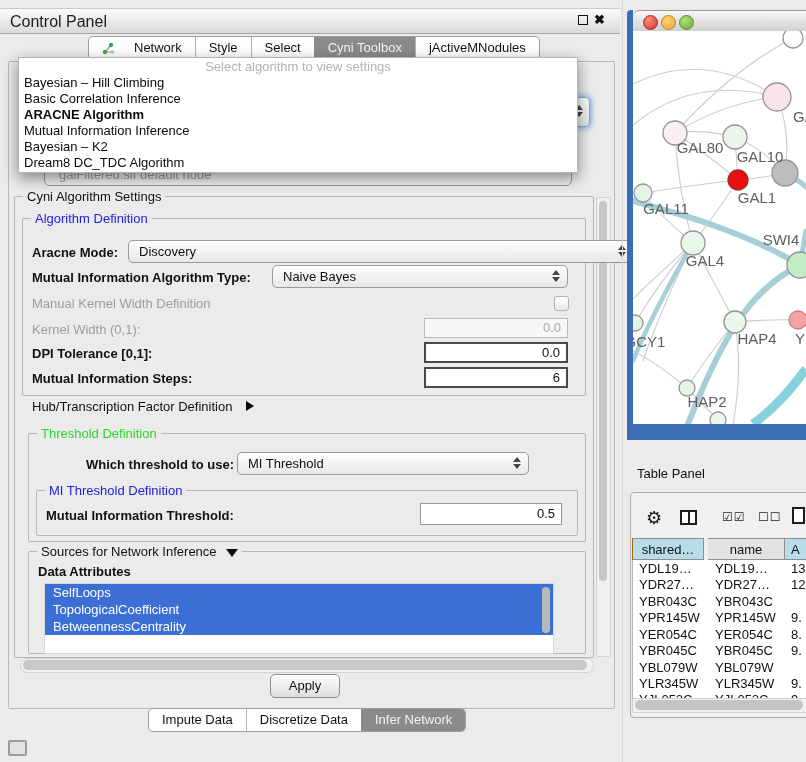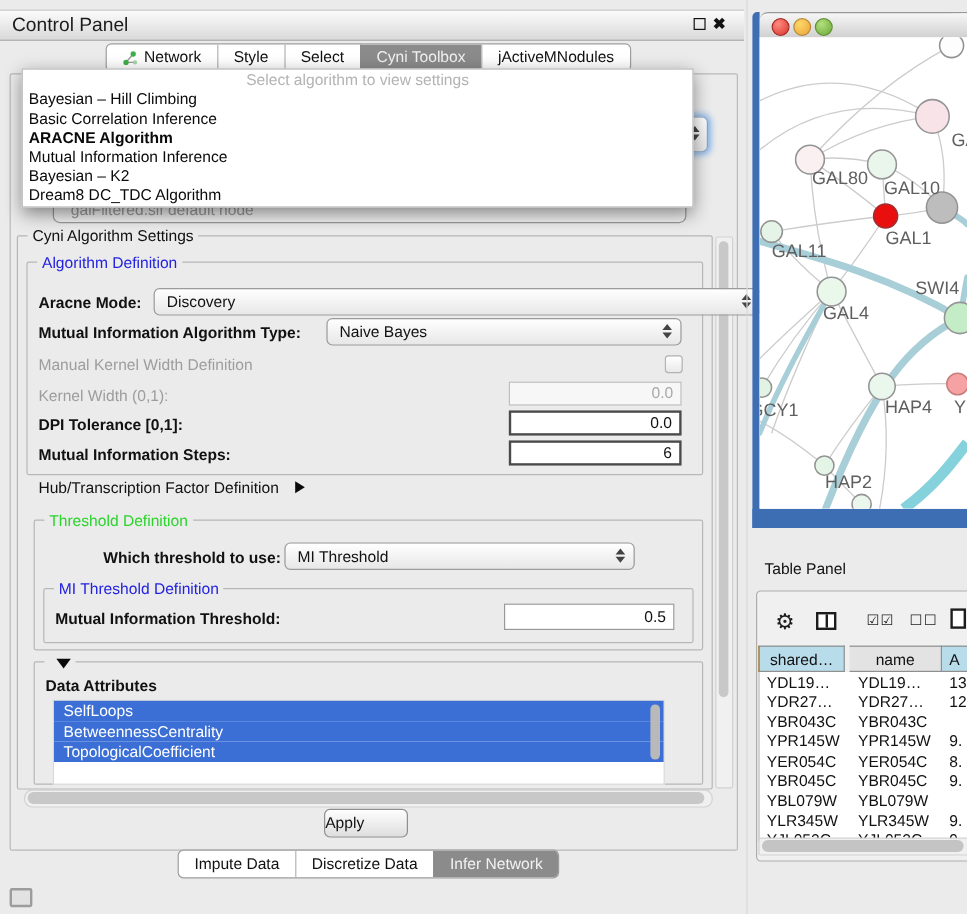--- a/index.html
+++ b/index.html
@@ -9,21 +9,21 @@
   .b{font-weight:bold}
   .gray{color:#9d9d9d}
   
   .titlebar{left:0;top:8px;width:620px;height:24px;background:linear-gradient(#fbfbfb,#d9d9d9);
             border-top:1px solid #cbcbcb;border-bottom:1px solid #a7a7a7;}
   .titlebar .t{position:absolute;left:10px;top:4px;font-size:16px;color:#1c1c1c}
   .floaticon{left:578px;top:15px;width:8px;height:8px;border:1.5px solid #111}
   .closeicon{left:594px;top:12px;font-size:13px;font-weight:bold;color:#111}
   
   .seg{display:flex;background:#fff;border:1px solid #9e9e9e;border-radius:5px;overflow:hidden;height:22px}
-  .seg .s{padding:0 13px;line-height:22px;border-left:1px solid #b3b3b3;white-space:nowrap;display:flex;align-items:center;gap:5px}
+  .seg .s{padding:0 13px;line-height:22px;border-left:1px solid #b3b3b3;white-space:nowrap;display:flex;align-items:center;gap:19px}
   .seg .s:first-child{border-left:none}
   .seg .sel{background:#8b8b8b;color:#f2f2f2;border-left-color:#8b8b8b}
   
   .panelbox{left:8px;top:61px;width:605px;height:646px;border:1px solid #b9b9b9;border-radius:2px;background:#ebebeb}
   .group{border:1px solid #b7b7b7;border-radius:2px}
   .gtitle{position:absolute;top:-8px;left:8px;background:#ebebeb;padding:0 4px;font-size:13px;white-space:nowrap}
   .blue{color:#2222e0}.green{color:#2bd42b}
   
   .popup{left:18px;top:57px;width:558px;height:114px;background:#fff;border:1px solid #b5b5b5;
          box-shadow:0 5px 14px rgba(0,0,0,.45);z-index:30}
@@ -45,21 +45,21 @@
   .tri-r{display:inline-block;width:0;height:0;border-top:5px solid transparent;border-bottom:5px solid transparent;border-left:8px solid #0a0a0a}
   .tri-d{display:inline-block;width:0;height:0;border-left:6px solid transparent;border-right:6px solid transparent;border-top:8px solid #0a0a0a}
   
   .attrlist{background:#fff;border:1px solid #d7d7d7}
   .attrlist .li{height:17px;line-height:17px;background:#3b6fd6;color:#fff;padding-left:8px}
   
   .sbtrack{background:#f0f0f0;border:1px solid #d2d2d2;border-radius:7px}
   .sbthumb{background:#c8c8c8;border-radius:6px}
   
   .btn{border:1px solid #8f8f8f;border-radius:5px;background:linear-gradient(#fefefe,#dedede);
-       text-align:left;line-height:21px;font-size:13px}
+       text-align:center;line-height:21px;font-size:13px}
   
   .bluebar{background:#3d6eb4}
   .nettitle{background:linear-gradient(#f7f7f7,#cfcfcf);border-top:1px solid #999;border-bottom:1px solid #8f8f8f;border-top-left-radius:7px}
   .light{width:13px;height:13px;border-radius:50%;position:absolute;top:4px}
   
   .tp-box{border:1px solid #adadad;border-radius:4px;background:#f0f0f0}
   .hcell{box-sizing:border-box;border-top:1px solid #8f8f8f;border-bottom:1px solid #8f8f8f;border-right:1px solid #8f8f8f;
          text-align:center;line-height:21px;height:22px}
   .cell{line-height:16px;font-size:13px;white-space:nowrap}
   .colicon{box-sizing:border-box;border:2px solid #1d1d1d;background:#fff}
@@ -183,28 +183,29 @@
 <div class="a group" style="left:36px;top:490px;width:540px;height:44px">
   <span class="gtitle blue">MI Threshold Definition</span>
 </div>
 <span class="a b" style="left:46px;top:508px">Mutual Information Threshold:</span>
 <div class="a field" style="left:420px;top:503px;width:142px;height:22px;line-height:20px">
   <span>0.5</span>
 </div>
 
 <div class="a group" style="left:28px;top:551px;width:556px;height:101px">
   <span class="gtitle">
+    <span>Sources for Network Inference</span>
     <span class="tri-d" style="margin-left:6px;position:relative;top:1px"></span>
   </span>
 </div>
 <span class="a b" style="left:38px;top:564px">Data Attributes</span>
 <div class="a attrlist" style="left:44px;top:583px;width:508px;height:69px">
   <div class="li">SelfLoops</div>
+  <div class="li">TopologicalCoefficient</div>
   <div class="li">BetweennessCentrality</div>
-  <div class="li">TopologicalCoefficient</div>
   <div class="a sbthumb" style="right:3px;top:3px;width:8px;height:46px;background:#b9b9b9"></div>
 </div>
 
 <div class="a sbtrack" style="left:20px;top:658px;width:572px;height:13px">
   <div class="a sbthumb" style="left:2px;top:1px;width:564px;height:10px"></div>
 </div>
 
 <div class="a btn" style="left:270px;top:674px;width:68px;height:22px">
   <span>Apply</span>
 </div>

